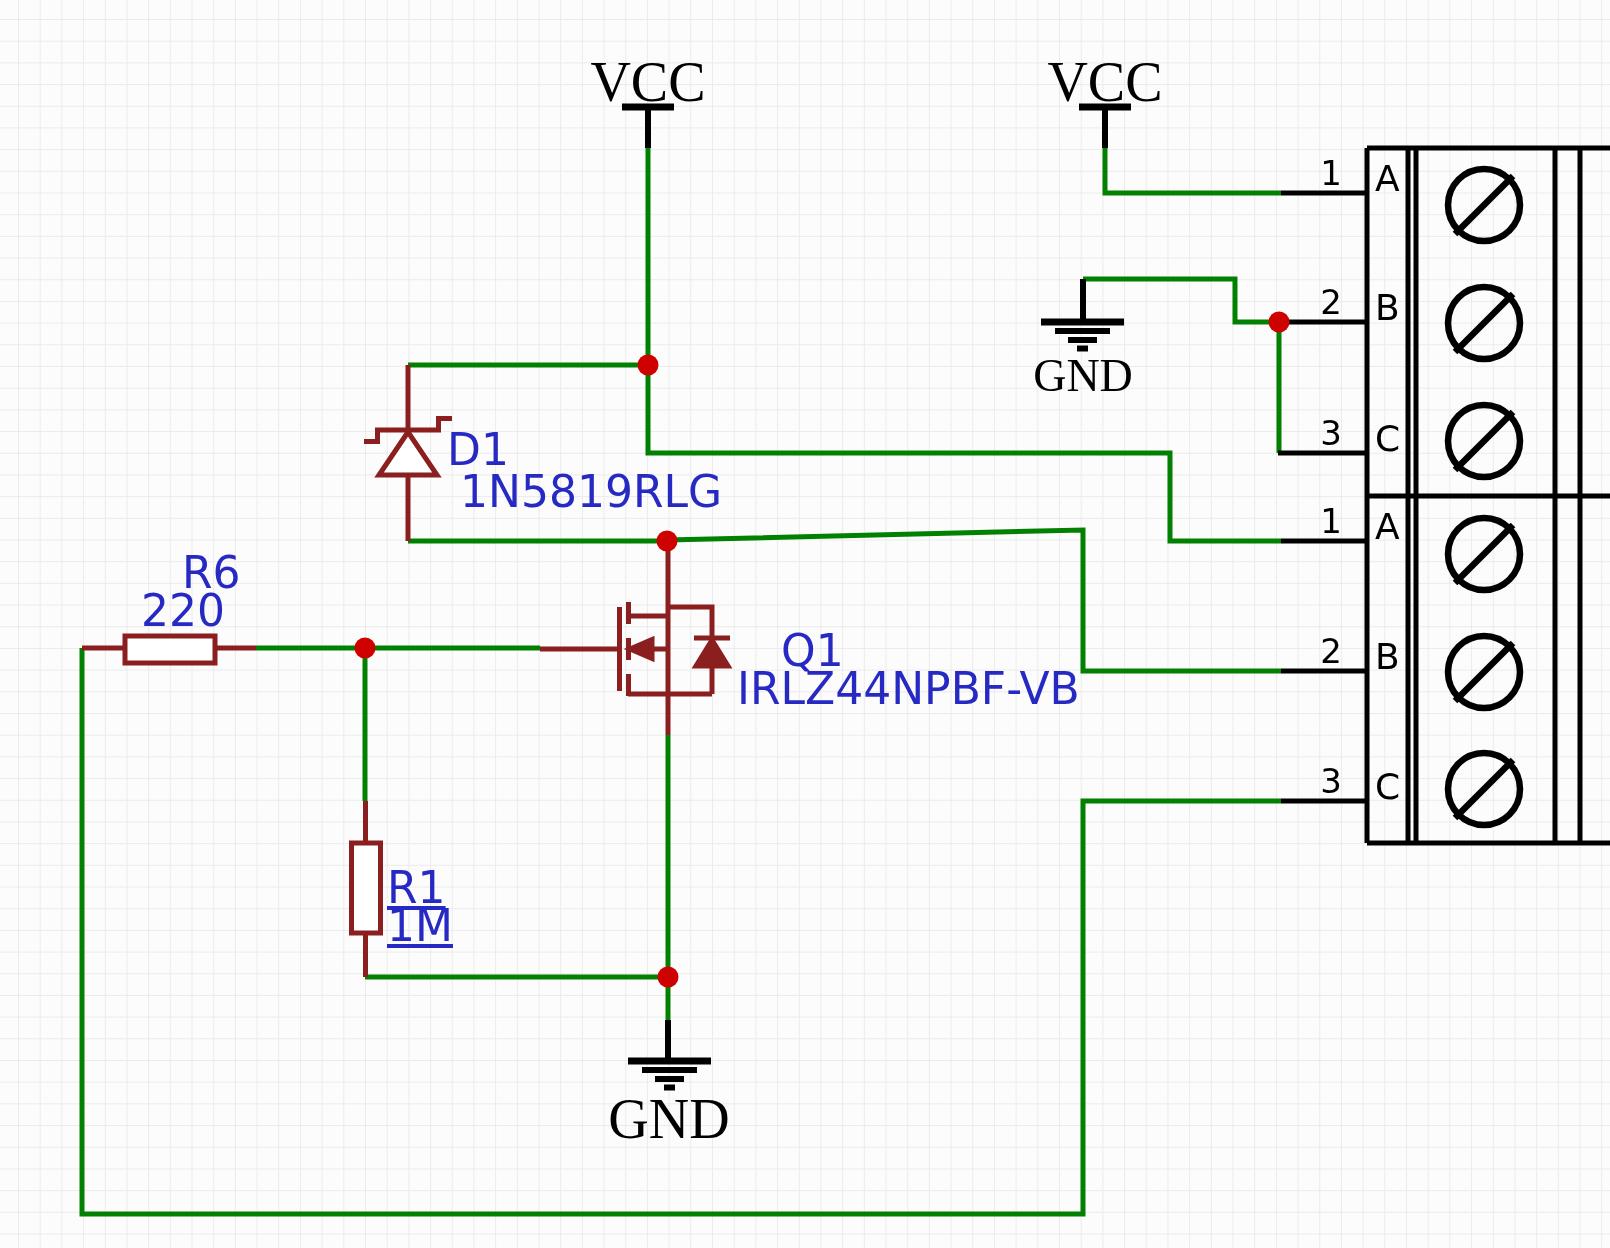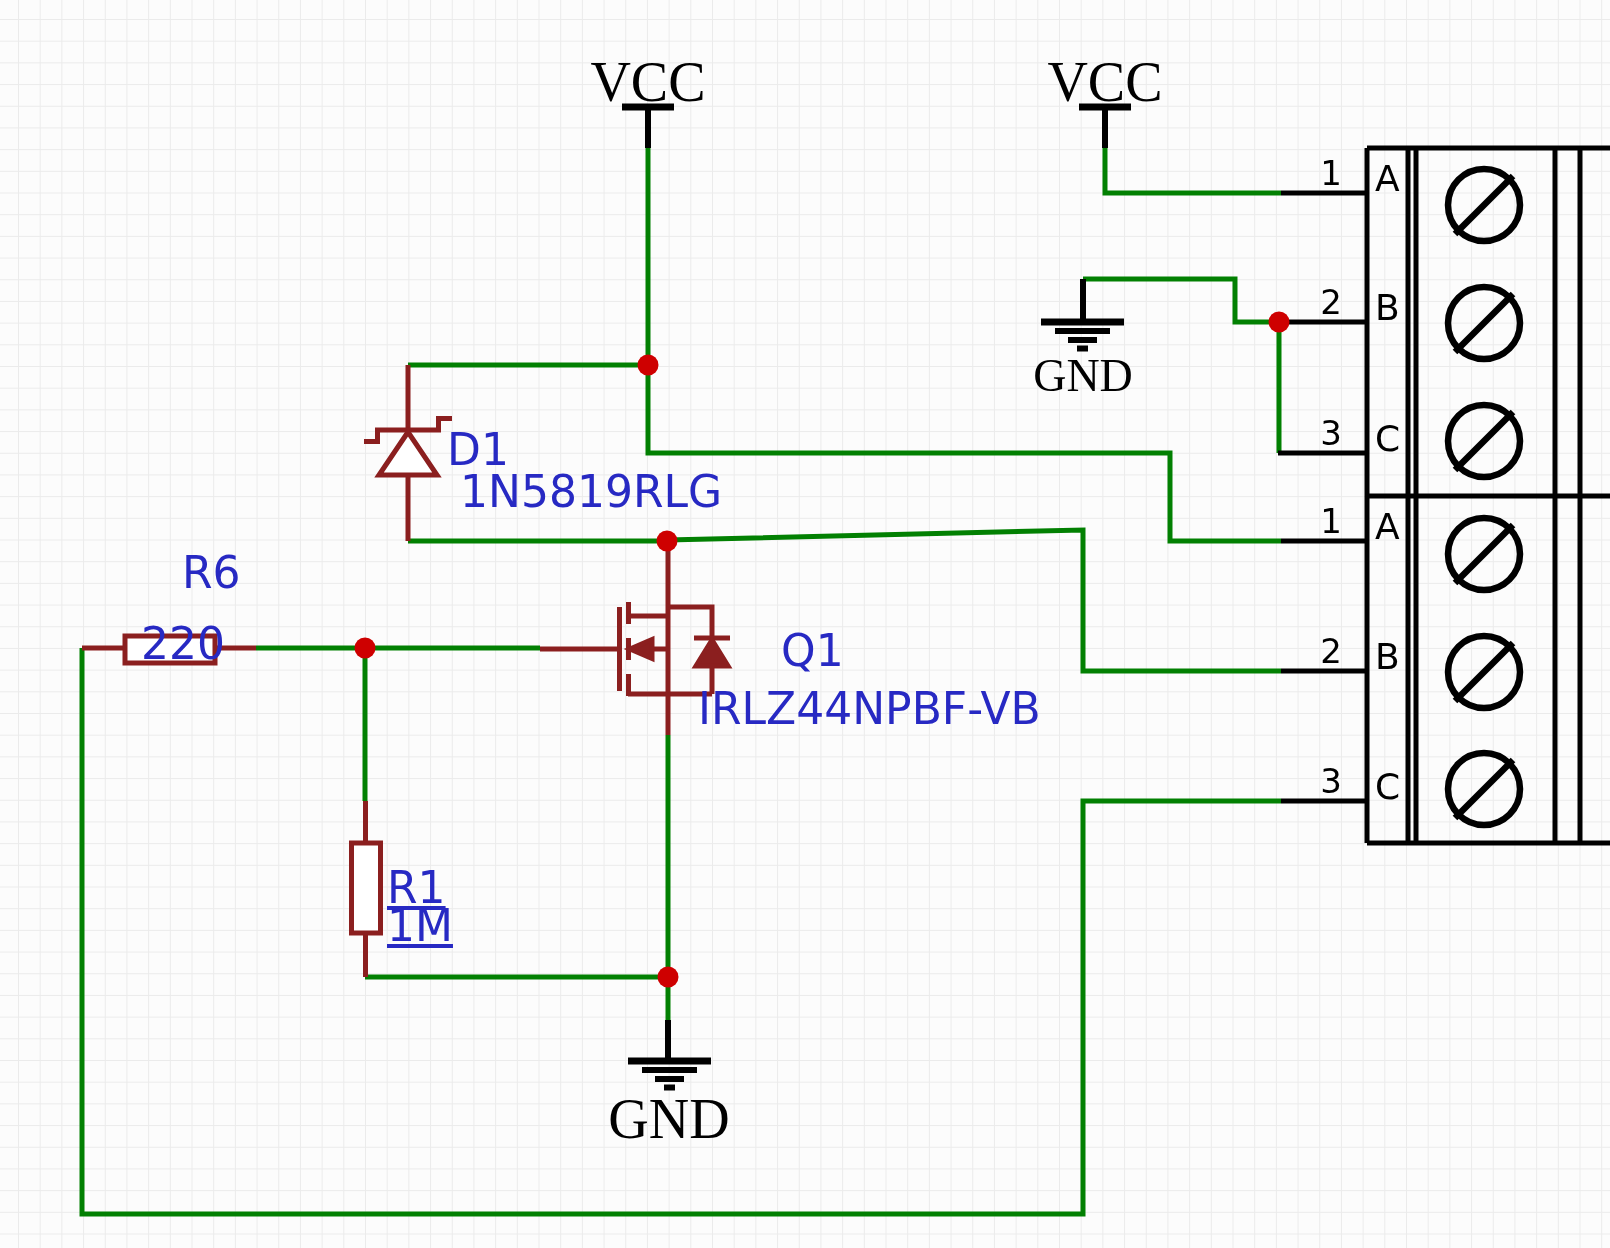--- a/index.html
+++ b/index.html
@@ -147,25 +147,25 @@
 </svg>
 
 <div class="t net" style="left:568px;top:54px;">VCC</div>
 <div class="t net" style="left:1025px;top:54px;">VCC</div>
 <div class="t net gnd-t" style="left:1003px;top:353px;">GND</div>
 <div class="t net" style="left:589px;top:1091px;">GND</div>
 
 <div class="t lbl" style="left:447px;top:428px;">D1</div>
 <div class="t lbl" style="left:460px;top:470px;">1N5819RLG</div>
 <div class="t lbl" style="left:141px;top:551px;margin-left:41px;">R6</div>
-<div class="t lbl" style="left:141px;top:589px;margin-top:33px;">220</div>
+<div class="t lbl" style="left:141px;top:589px;">220</div>
 <div class="t lbl" style="left:387px;top:866px;text-decoration:underline;">R1</div>
 <div class="t lbl" style="left:387px;top:904px;text-decoration:underline;">1M</div>
 <div class="t lbl" style="left:737px;top:629px;margin-left:44px;">Q1</div>
-<div class="t lbl" style="left:698px;top:667px;margin-top:20px;">IRLZ44NPBF-VB</div>
+<div class="t lbl" style="left:737px;top:667px;">IRLZ44NPBF-VB</div>
 
 <div class="t pinnum" style="left:1258px;top:156px;">1</div>
 <div class="t pinnum" style="left:1258px;top:285px;">2</div>
 <div class="t pinnum" style="left:1258px;top:416px;">3</div>
 <div class="t pinname" style="left:1375px;top:161px;">A</div>
 <div class="t pinname" style="left:1375px;top:290px;">B</div>
 <div class="t pinname" style="left:1375px;top:421px;">C</div>
 
 <div class="t pinnum" style="left:1258px;top:504px;">1</div>
 <div class="t pinnum" style="left:1258px;top:634px;">2</div>

